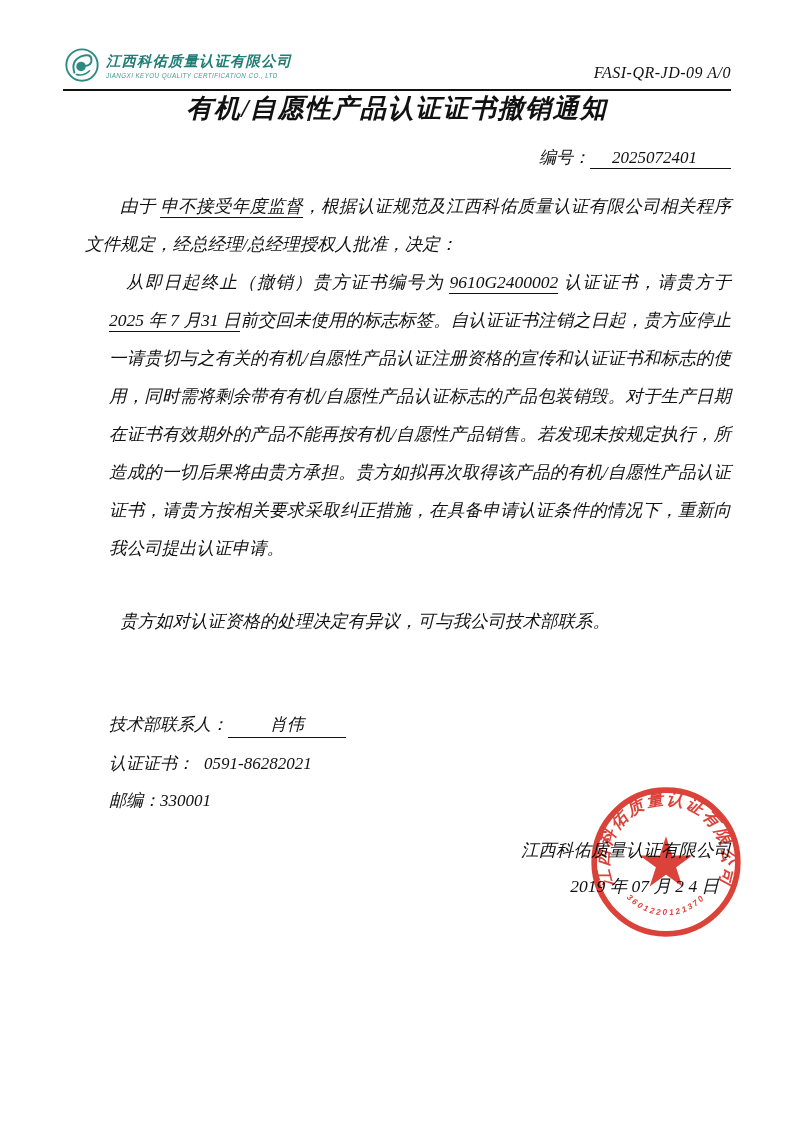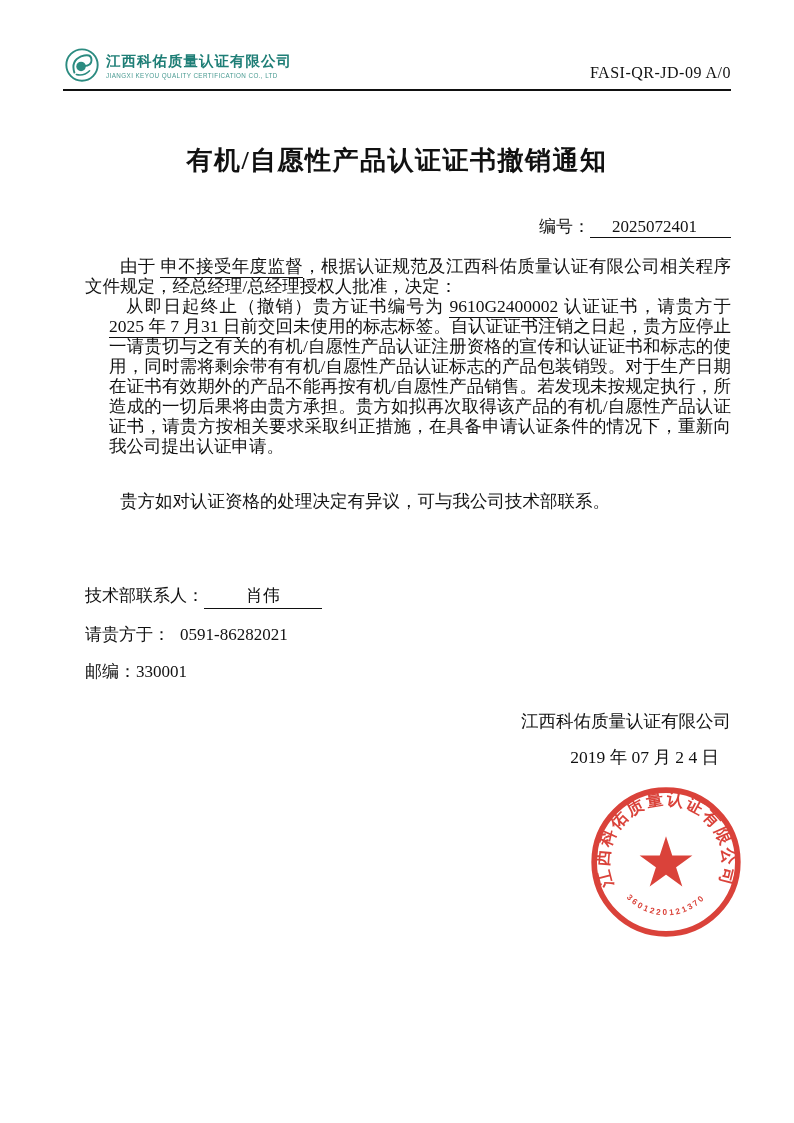--- a/index.html
+++ b/index.html
@@ -4,49 +4,49 @@
 <style>
   * { margin: 0; padding: 0; box-sizing: border-box; }
   html, body { background: #ffffff; }
   body {
     width: 794px; height: 1123px;
     font-family: "Liberation Serif", "DejaVu Serif", serif;
     color: #111;
     position: relative;
     overflow: hidden;
   }
-  .page { position: relative; width: 794px; height: 1123px; padding: 46px 63px 0 63px; }
+  .page { position: relative; width: 794px; height: 1123px; padding: 46px 63px 0 63px; font-style: italic; }
 
   
   .header { display: flex; justify-content: space-between; align-items: flex-end; }
   .logo { display: flex; align-items: center; gap: 5px; }
   .logo-icon { width: 38px; height: 38px; flex: 0 0 auto; }
   .logo-cn { color: #1e7e76; font-weight: bold; font-size: 14.5px; letter-spacing: 1px;
              font-family: "Liberation Sans", "DejaVu Sans", sans-serif; }
   .logo-en { color: #4a9b92; font-size: 6.3px; letter-spacing: 0.4px; margin-top: 1px;
              font-family: "Liberation Sans", "DejaVu Sans", sans-serif; }
   .doc-code { font-size: 16px; padding-bottom: 2px; letter-spacing: 0.5px; }
   .header-rule { border: none; border-top: 2.6px solid #111; margin-top: 5px; }
 
   
-  .title { text-align: center; margin-top: 52px; font-size: 26px; font-weight: bold; letter-spacing: 1.5px; }
-  .number-line { margin-top: 37px; text-align: right; font-size: 17px; }
+  .title { text-align: center; font-size: 26px; font-weight: bold; letter-spacing: 1.5px; }
+  .number-line { margin-top: 20px; text-align: right; font-size: 17px; }
   .u { border-bottom: 1px solid #111; padding-bottom: 1px; }
   .u-pad { padding-left: 22px; padding-right: 34px; }
 
   
   .content { padding-left: 22px; font-size: 17.5px; }
   .recipient { margin-top: 38px; font-size: 17.5px; font-weight: 600; margin-left: -17px; }
-  .para { line-height: 20px; text-align: justify; }
+  .para { line-height: 38px; text-align: justify; }
   .p1 { margin-top: 18px; text-indent: 35px; }
   .p2 { text-indent: 17px; margin-left: 24px; }
   .p3 { text-indent: 35px; margin-top: 35px; }
 
   
-  .contact { margin-top: 74px; font-size: 17px; }
+  .contact { margin-top: 74px; font-size: 17px; margin-left: 24px; }
   .contact-line { margin-bottom: 15px; line-height: 22px; }
   .contact-name { display: inline-block; min-width: 118px; text-align: center; border-bottom: 1px solid #111; padding-bottom: 1px; }
   .contact-value { margin-left: 10px; }
 
   
   .signature { margin-top: 20px; text-align: right; font-size: 17.5px; line-height: 36px; }
   .signature .sig-date { padding-right: 12px; }
 
   
   .stamp { position: absolute; left: 588px; top: 784px; width: 156px; height: 156px;
@@ -92,21 +92,21 @@
       <span>从即日起终止（撤销）贵方证书编号为 </span><span class="u">9610G2400002</span><span> 认证证书，请贵方于 </span><span class="u">2025 年 7 月31 日</span><span>前交回未使用的标志标签。自认证证书注销之日起，贵方应停止一请贵切与之有关的有机/自愿性产品认证注册资格的宣传和认证证书和标志的使用，同时需将剩余带有有机/自愿性产品认证标志的产品包装销毁。对于生产日期在证书有效期外的产品不能再按有机/自愿性产品销售。若发现未按规定执行，所造成的一切后果将由贵方承担。贵方如拟再次取得该产品的有机/自愿性产品认证证书，请贵方按相关要求采取纠正措施，在具备申请认证条件的情况下，重新向我公司提出认证申请。</span>
     </p>
 
     <p class="para p3">贵方如对认证资格的处理决定有异议，可与我公司技术部联系。</p>
 
     <div class="contact">
       <div class="contact-line">
         <span>技术部联系人：</span><span class="contact-name">肖伟</span>
       </div>
       <div class="contact-line">
-        <span>请贵方于：</span><span class="contact-value">0591-86282021</span>
+        <span>认证证书：</span><span class="contact-value">0591-86282021</span>
       </div>
       <div class="contact-line">
         <span>邮编：</span><span>330001</span>
       </div>
     </div>
 
     <div class="signature">
       <div class="sig-company">江西科佑质量认证有限公司</div>
       <div class="sig-date">2019 年 07 月 2 4 日</div>
     </div>

